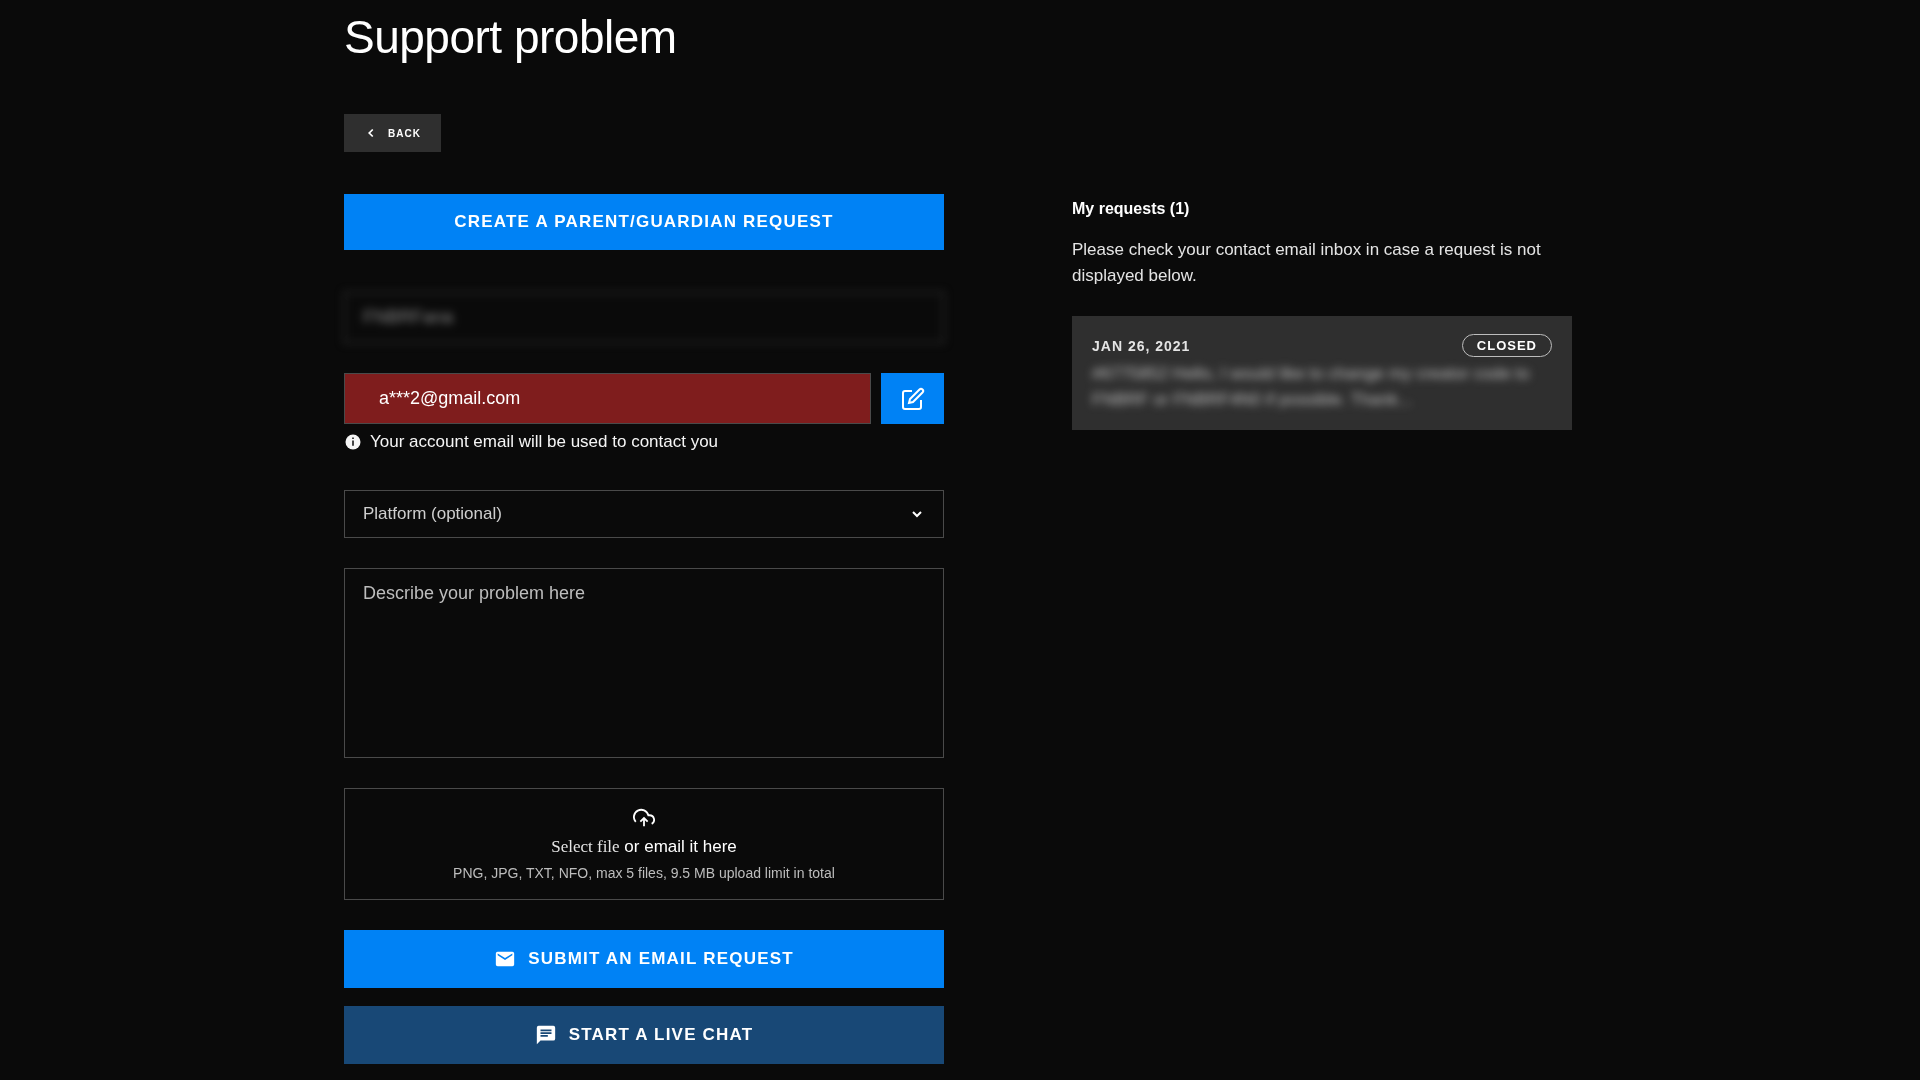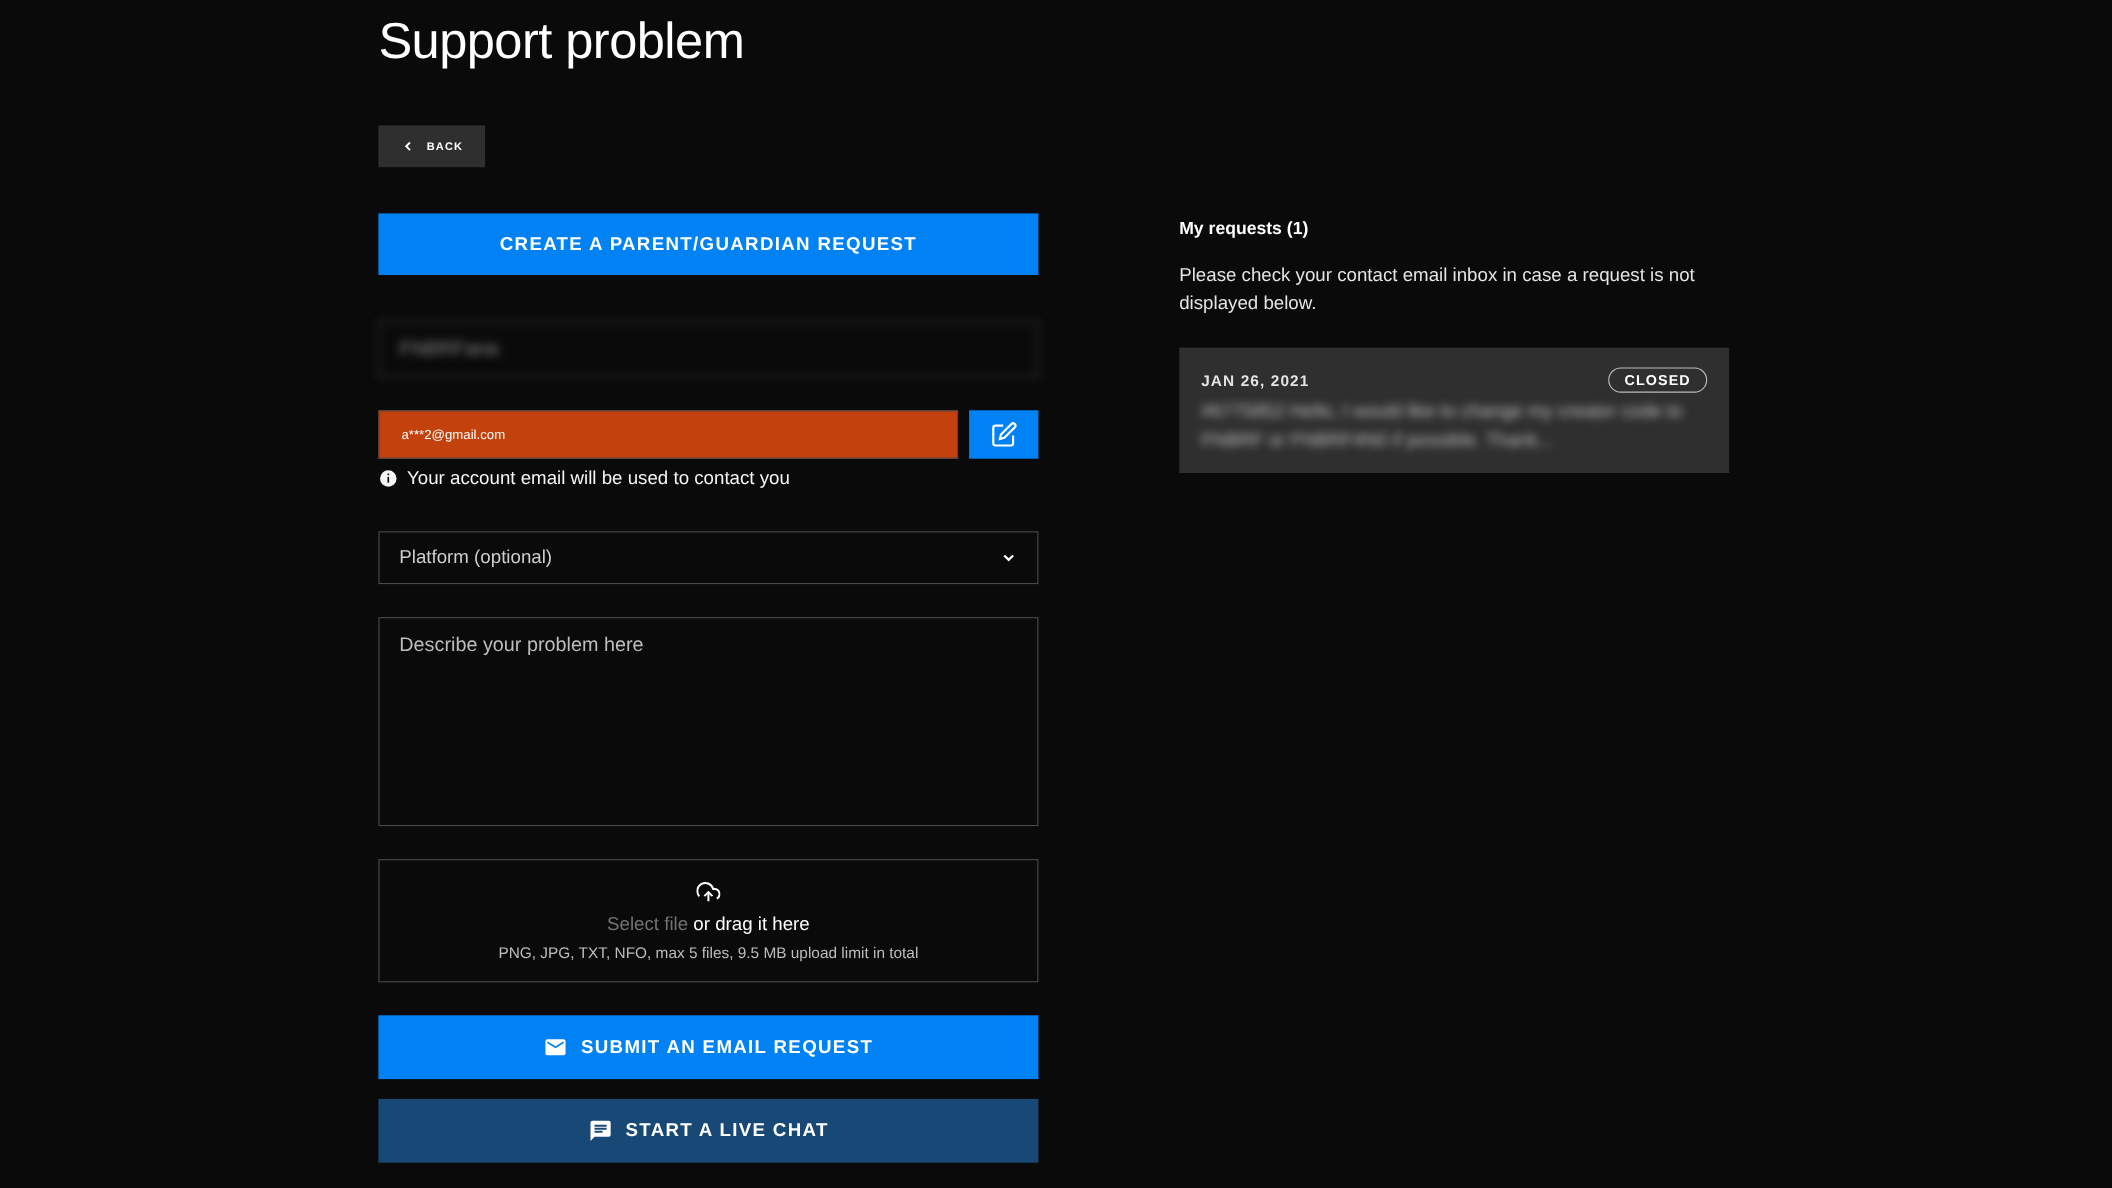--- a/index.html
+++ b/index.html
@@ -55,25 +55,25 @@
     cursor: pointer;
     display: flex;
     align-items: center;
     justify-content: center;
     gap: 12px;
   }
   .blue-btn.muted { background: #184876; }
   .blue-btn svg { width: 22px; height: 22px; color:#fff; }
   .input-box {
     width: 100%;
-    background: #c2410c;
-    border: 1px solid #4a4a4a;
-    color: #fff;
-    font-size: 12px;
-    padding: 14px 20px;
+    background: #7f1d1d;
+    border: 1px solid #4a4a4a;
+    color: #fff;
+    font-size: 18px;
+    padding: 14px 34px;
     outline: none;
   }
   .input-box::placeholder { color: #bdbdbd; }
   .username-row { margin-top: 24px; }
   .username-box {
     background: #0a0a0a;
     border: 1px solid #4a4a4a;
     padding: 14px 18px;
     filter: blur(4px);
     color:#888;
@@ -131,21 +131,21 @@
     padding: 18px;
     display: flex;
     flex-direction: column;
     align-items: center;
     gap: 8px;
     margin-top: 12px;
     cursor: pointer;
   }
   .upload-box svg { width: 22px; height: 22px; }
   .upload-line { font-size: 17px; }
-  .upload-line .link { color: #737373; }
+  .upload-line .link { color: #e5e5e5; font-family: Liberation Serif, serif; }
   .upload-sub { font-size: 14px; color: #bdbdbd; }
   .submit-btn { margin-top: 12px; }
   .right-col { padding-top: 6px; }
   .my-requests-title { font-size: 16px; font-weight: 700; margin-bottom: 19px; }
   .my-requests-sub { font-size: 17px; color: #e4e4e4; line-height: 1.5; margin-bottom: 28px; max-width: 500px;}
   .request-card {
     background: #2f2f2f;
     padding: 18px 20px;
     max-width: 500px;
     cursor: pointer;
@@ -225,21 +225,21 @@
 
       <textarea class="textarea-box" placeholder="Describe your problem here" style=""></textarea>
 
       <div class="upload-box">
         <svg viewBox="0 0 24 24" fill="none" stroke="currentColor" stroke-width="2">
           <path d="M16 16l-4-4-4 4"></path>
             <path d="M12 12v9"></path>
           <path d="M20.39 18.39A5 5 0 0 0 18 9h-1.26A8 8 0 1 0 3 16.3"></path>
         </svg>
         <div class="upload-line">
-          <span class="link">Select file</span><span> or drag it here</span>
+          <span class="link">Select file</span><span> or email it here</span>
         </div>
         <div class="upload-sub">PNG, JPG, TXT, NFO, max 5 files, 9.5 MB upload limit in total</div>
       </div>
 
       <button class="blue-btn submit-btn">
         <svg viewBox="0 0 24 24" fill="currentColor">
             <path d="M20 4H4a2 2 0 0 0-2 2v12a2 2 0 0 0 2 2h16a2 2 0 0 0 2-2V6a2 2 0 0 0-2-2zm0 4-8 5-8-5V6l8 5 8-5v2z"></path>
           </svg>
         <span>SUBMIT AN EMAIL REQUEST</span>
       </button>

